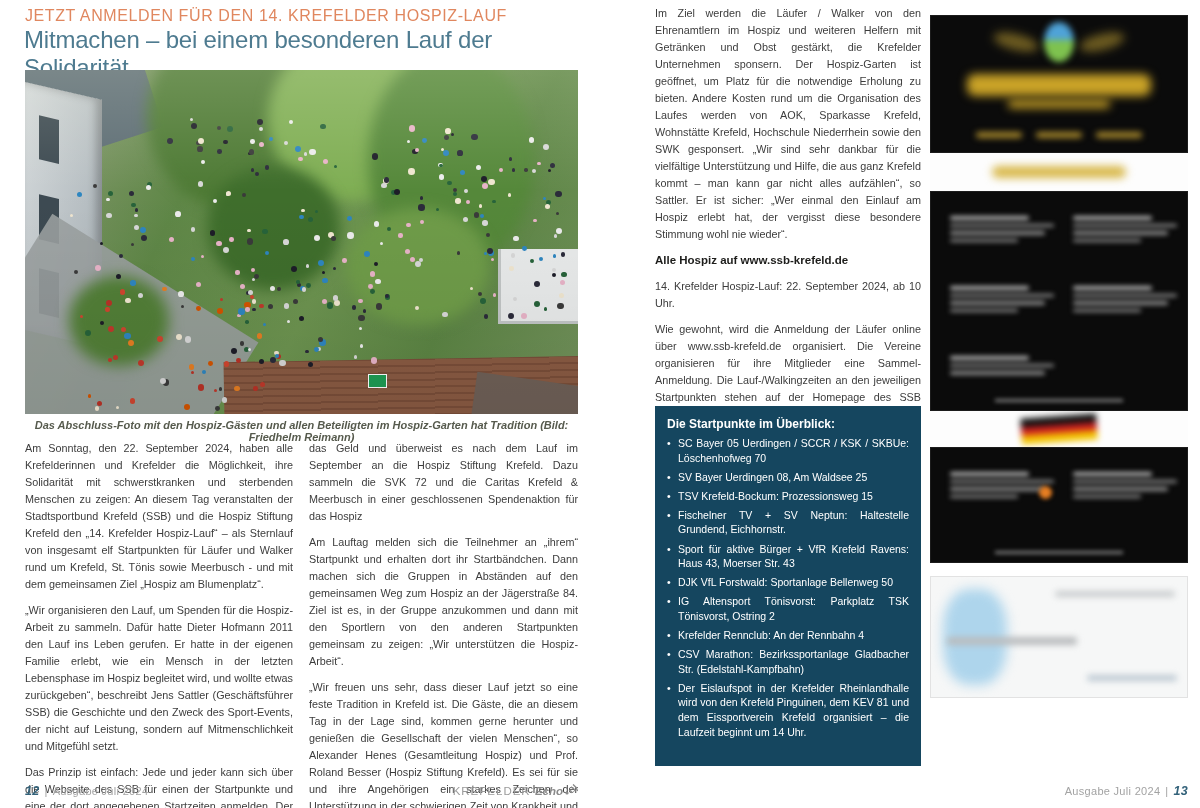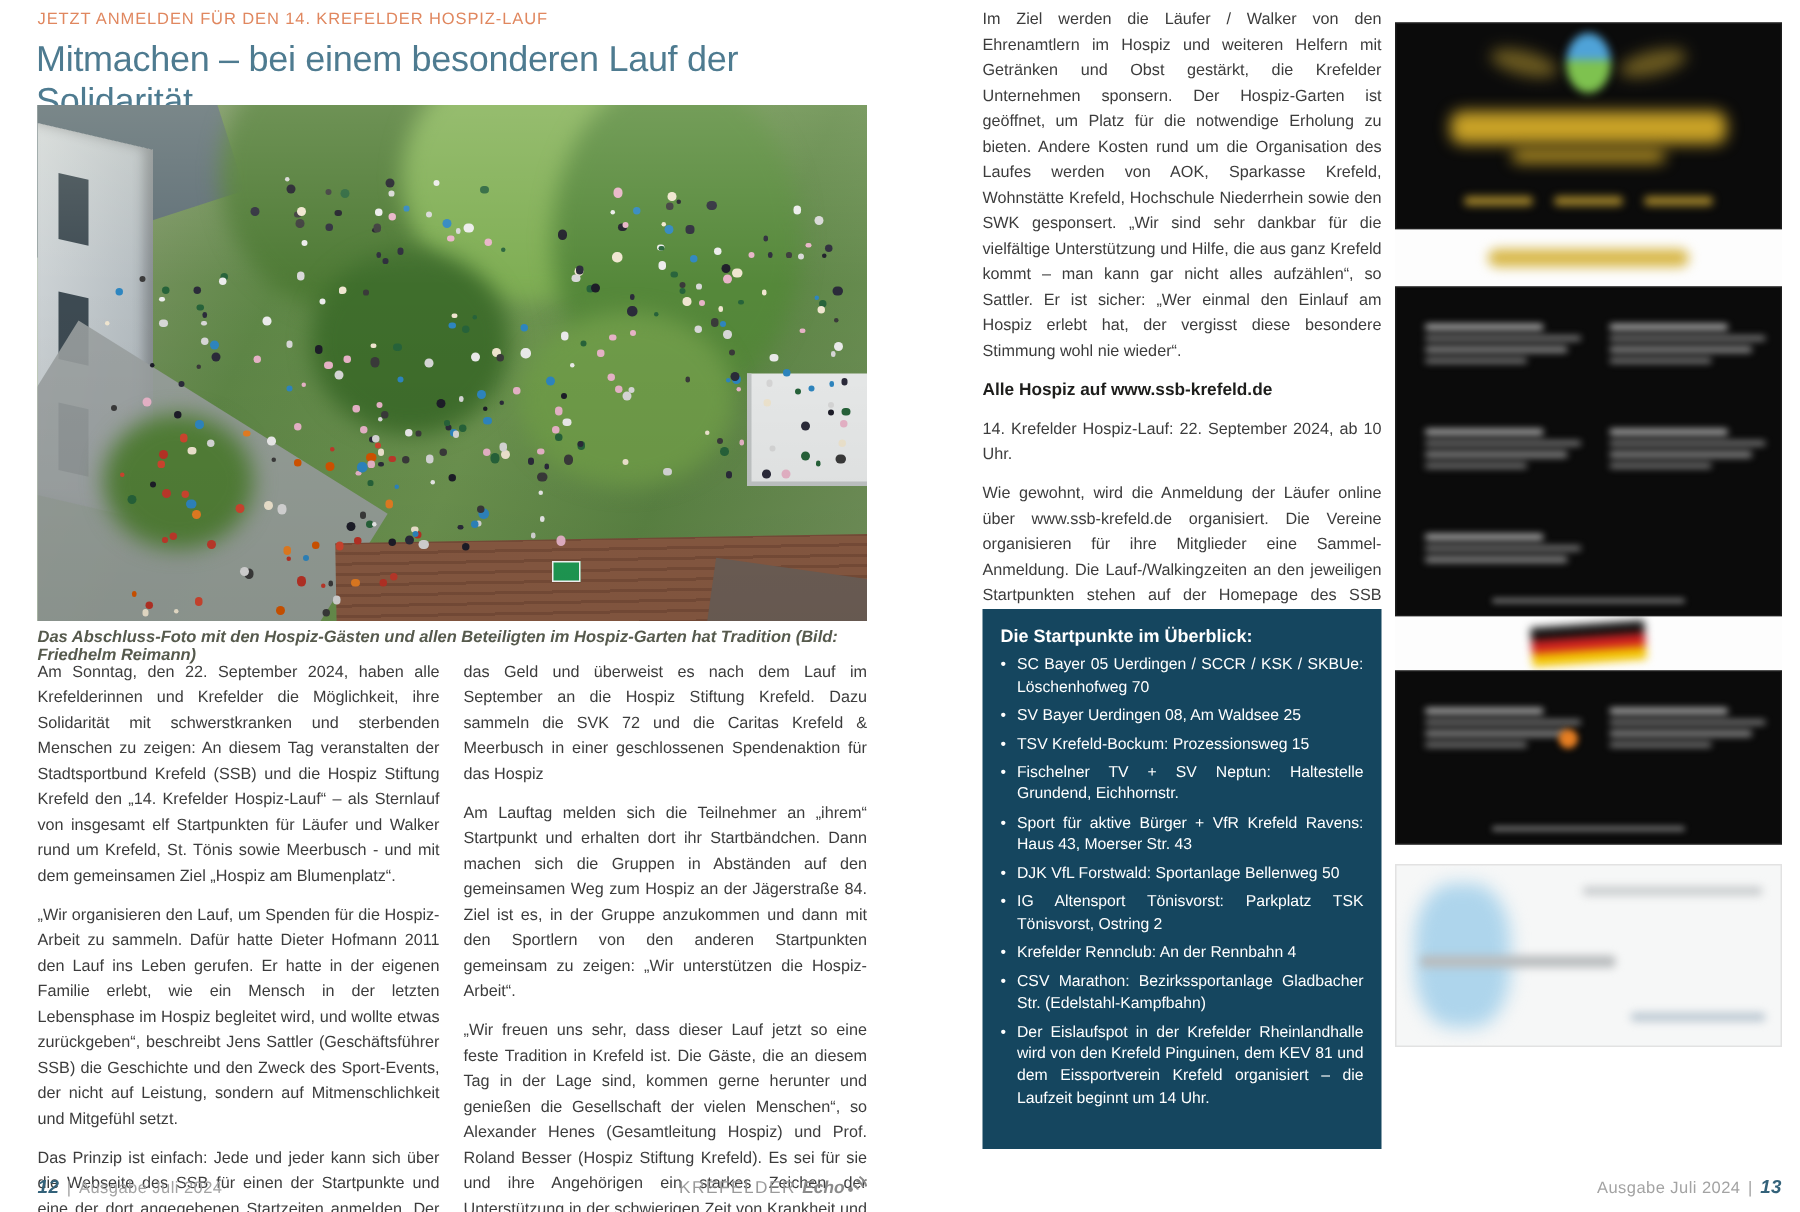--- a/index.html
+++ b/index.html
@@ -10,21 +10,21 @@
     --body-ink:#3c3c3c;
     --footer-gray:#a3a3a3;
     --pagenum-teal:#33627a;
   }
   html,body{margin:0;padding:0;background:#ffffff;}
   body{width:1200px;height:808px;position:relative;overflow:hidden;
        font-family:"Liberation Sans",sans-serif;color:var(--body-ink);}
   .abs{position:absolute;}
 
   
-  .kicker{left:25px;top:7px;width:560px;font-size:11px;letter-spacing:.6px;
+  .kicker{left:25px;top:7px;width:560px;font-size:16px;letter-spacing:.6px;
           color:var(--kicker-orange);font-weight:400;}
   .title{left:24px;top:26px;width:558px;margin:0;font-size:24px;font-weight:400;
          letter-spacing:-.2px;color:var(--title-teal);}
 
   .photo{left:25px;top:70px;width:553px;height:344px;overflow:hidden;
          background:linear-gradient(115deg,#8a9b8e 0%,#7b9464 12%,#5f8747 30%,#6d9450 55%,#5c8544 75%,#74935d 100%);}
   .photo *{position:absolute;}
   .ph-roof-tl{left:-46px;top:-34px;width:170px;height:120px;background:#5d6d75;transform:rotate(-18deg);}
   .ph-bldg-left{left:0;top:6%;width:14%;height:72%;transform:skewY(13deg);
       background:linear-gradient(100deg,#d3d8da,#a9b2b7);
@@ -43,21 +43,21 @@
   .ph-brick{left:36%;bottom:-2%;width:66%;height:18%;background:
       repeating-linear-gradient(0deg,#8a5b43 0 5px,#7a4e39 5px 7px);transform:rotate(-1deg);}
   .ph-roofBR{right:-3%;bottom:-6%;width:22%;height:16%;background:#6f6057;transform:rotate(8deg);}
   .ph-sign{left:62%;bottom:7.5%;width:17px;height:12px;background:#1f9d55;border:1px solid #fff;}
   .ph-light{left:0;top:0;width:100%;height:100%;
       background:linear-gradient(180deg,rgba(255,255,230,.18),rgba(0,0,0,0) 35%,rgba(0,0,0,.08));}
   .crowd{left:0;top:0;width:100%;height:100%;}
   .crowd i{position:absolute;border-radius:50%;display:block;}
 
   .caption{left:25px;top:419px;width:553px;font-size:11px;font-style:italic;font-weight:bold;
-           color:#565a4d;text-align:left;}
+           color:#565a4d;text-align:center;}
 
   .bodycol{top:440px;font-size:10.8px;line-height:17px;text-align:justify;}
   .col-a{left:25px;width:268px;}
   .col-b{left:309px;width:269px;}
   .bodycol p{margin:0 0 9px 0;}
 
   
   .rp-col1{left:655px;top:5px;width:266px;font-size:10.8px;line-height:17px;text-align:justify;}
   .rp-col1 p{margin:0 0 9px 0;}
   .infos-line{font-weight:bold;color:#1d1d1b;font-size:11.5px;margin:12px 0 0 0;text-align:left;}

